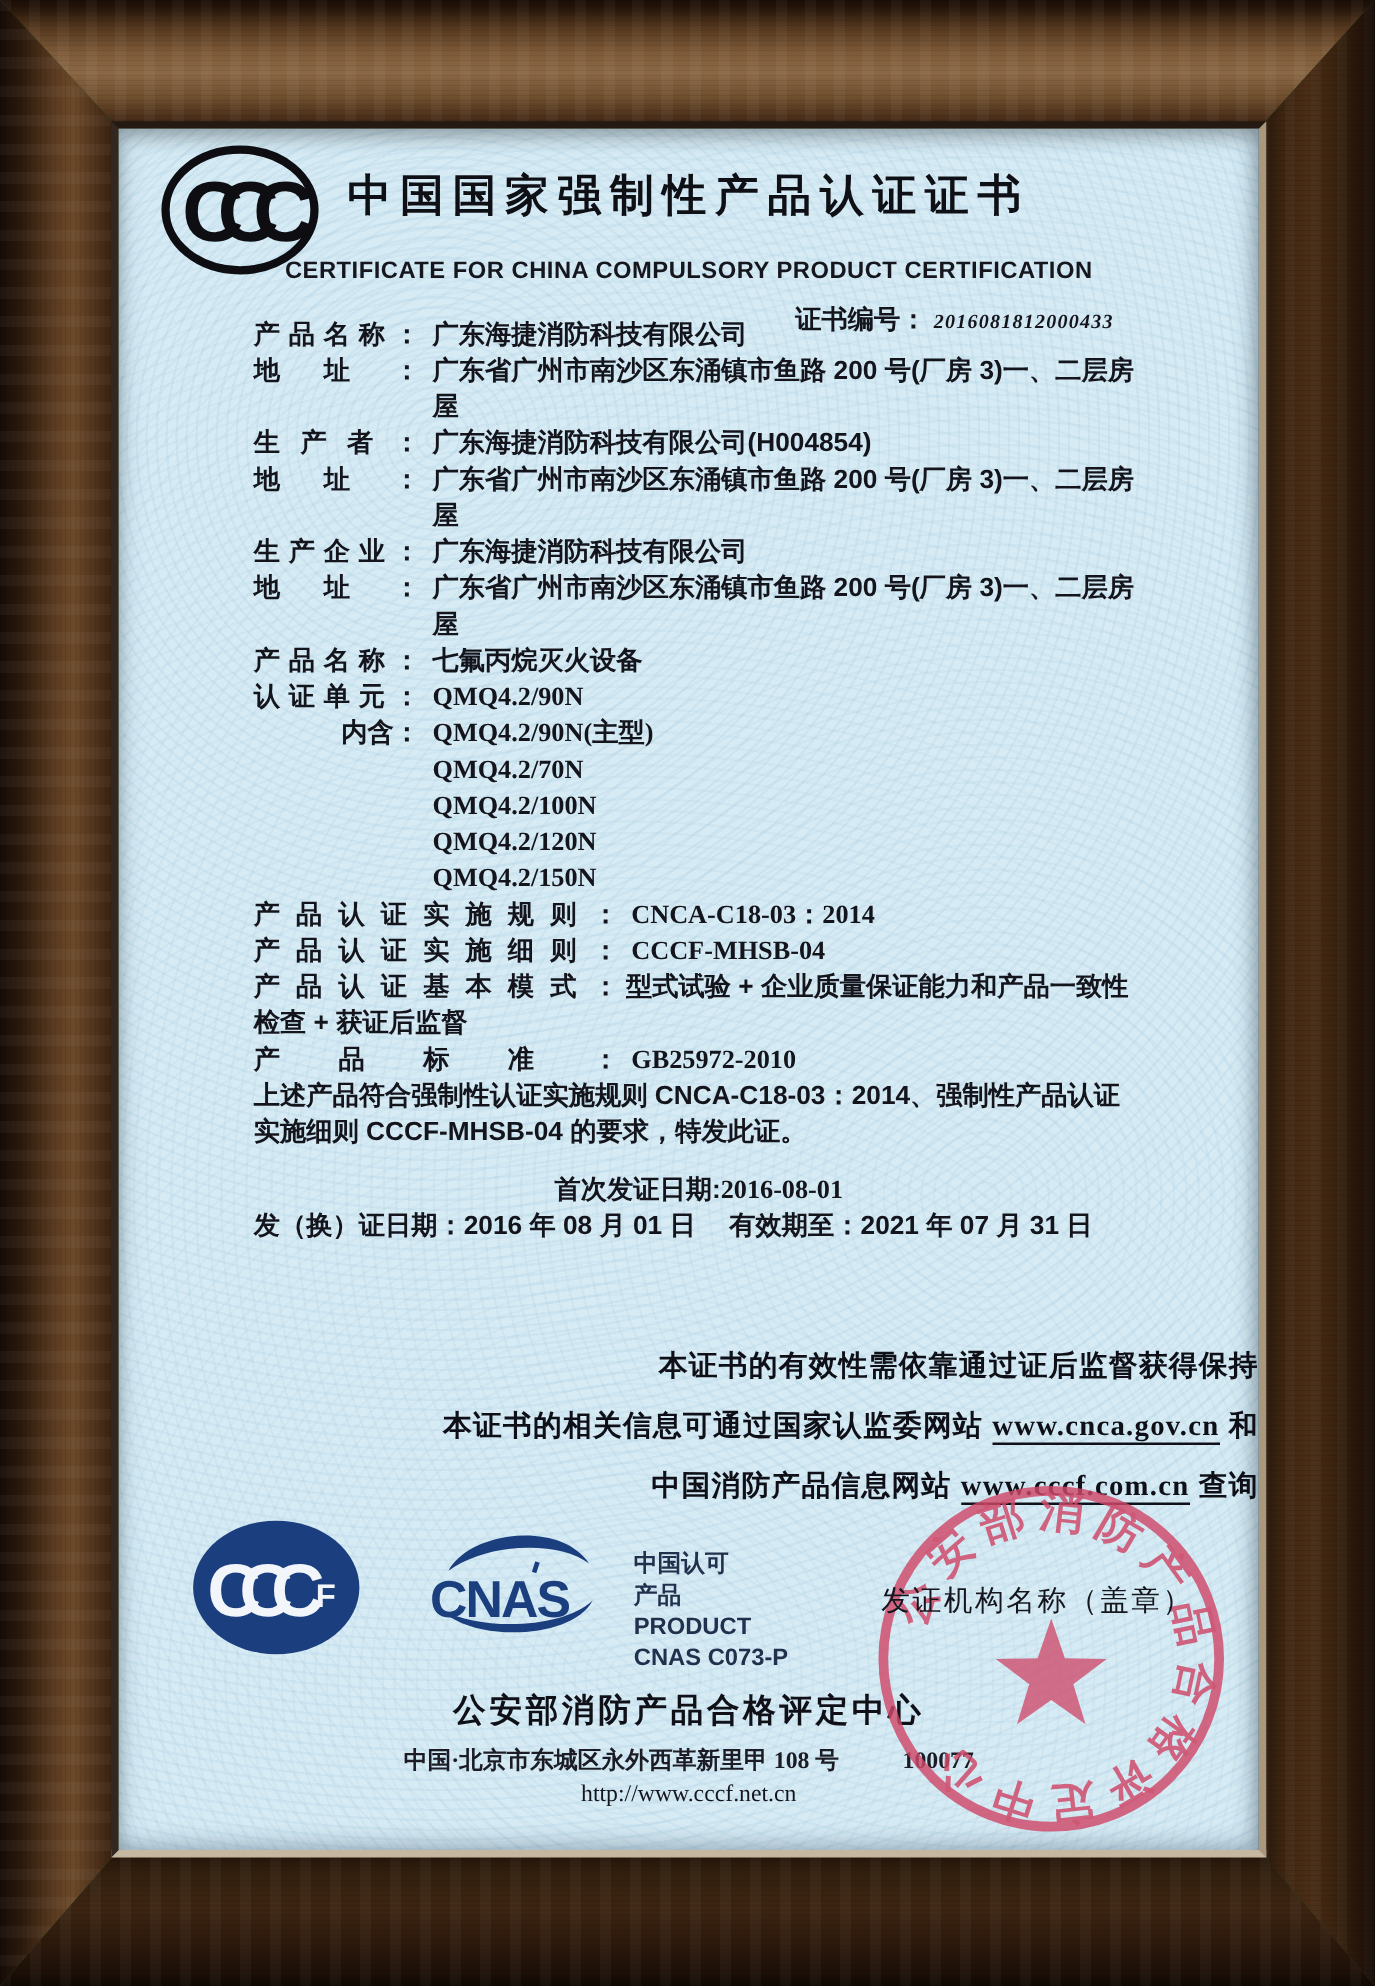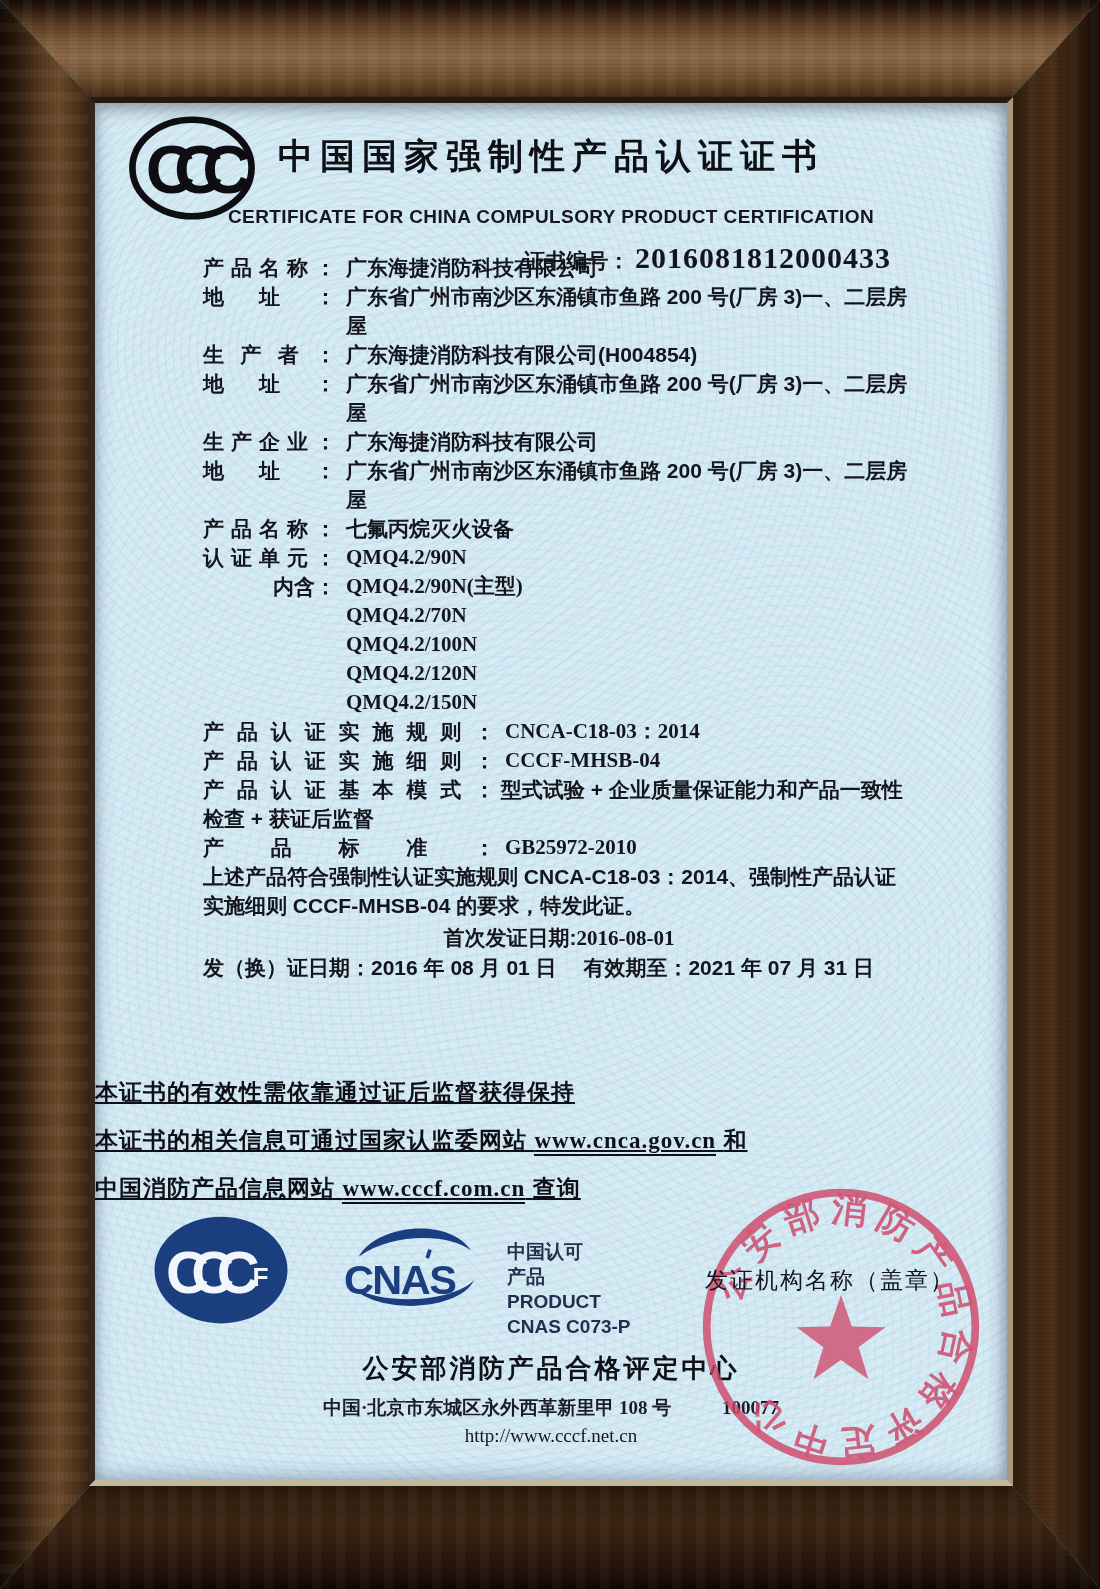--- a/index.html
+++ b/index.html
@@ -1,16 +1,16 @@
 <!DOCTYPE html>
 <html><head>
 <meta charset="utf-8">
 <style>
   html,body{margin:0;padding:0;background:#0e0803;}
-  .stage{position:relative;width:1100px;height:1589px;overflow:hidden;background:#14b8a6;
+  .stage{position:relative;width:1100px;height:1589px;overflow:hidden;background:#14532d;
          font-family:"Liberation Sans","DejaVu Sans",sans-serif;}
 
   
   .fpiece{position:absolute;}
   .f-top{top:0;left:0;width:1100px;height:103px;
     clip-path:polygon(0 0,1100px 0,1007px 103px,95px 103px);
     background:
       repeating-linear-gradient(180deg,rgba(0,0,0,.07) 0 1px,transparent 1px 4px),
       repeating-linear-gradient(90deg,rgba(255,255,255,.04) 0 9px,transparent 9px 23px),
       linear-gradient(to bottom,#1a0e07 0,#241409 6px,#54371e 22px,#7d5a38 42px,#8a6846 58px,#6f4e2e 78px,#4b2f19 94px,#2f1c0e 103px);}
@@ -46,34 +46,34 @@
 
   .serif{font-family:"Liberation Serif","DejaVu Serif",serif;}
   .sans{font-family:"Liberation Sans","DejaVu Sans",sans-serif;}
 
   .logo-ccc{position:absolute;left:30px;top:13px;width:134px;height:104px;}
 
   .head{position:absolute;left:0;right:0;top:30px;text-align:center;}
   .title{font-size:35px;font-weight:700;letter-spacing:7px;color:#0f0f16;}
   .subtitle{margin-top:26px;font-size:19px;font-weight:600;letter-spacing:.4px;color:#16161e;}
   .certline{margin-top:13px;text-align:right;padding-right:116px;font-size:21px;font-weight:700;}
-  .certline .num{font-size:30px;letter-spacing:1px;}
+  .certline .num{font-size:16px;letter-spacing:1px;font-style:italic;}
 
   .body{position:absolute;left:108px;right:92px;top:150px;font-size:21px;font-weight:700;line-height:29px;}
   .row{display:flex;align-items:flex-start;}
   .lbl{flex:0 0 133px;text-align:justify;text-align-last:justify;font-weight:700;}
   .lbl.rt{text-align:right;text-align-last:right;}
   .lbl.wide{flex:0 0 292px;}
   .val{flex:1;margin-left:10px;}
   .includes{margin-left:143px;}
   .para{margin:0;}
   .lblin{display:inline-block;width:292px;text-align:justify;text-align-last:justify;vertical-align:top;}
-  .center-line{text-align:center;margin-top:3px;}
-
-  .notices{position:absolute;left:0;right:0;top:974px;text-align:left;font-size:23px;font-weight:700;color:#0f0f18;letter-spacing:1px;text-decoration:underline;}
+  .center-line{text-align:center;margin-top:17px;}
+
+  .notices{position:absolute;left:0;right:0;top:974px;text-align:right;font-size:23px;font-weight:700;color:#0f0f18;letter-spacing:1px;}
   .notices .nl{margin-bottom:17px;}
   .ulink{border-bottom:2px solid #10101a;padding-bottom:1px;}
 
   .logo-cccf{position:absolute;left:56px;top:1104px;width:140px;height:126px;}
   .logo-cnas{position:absolute;left:243px;top:1103px;width:148px;height:128px;}
   .accred{position:absolute;left:412px;top:1116px;font-size:19px;font-weight:700;line-height:25px;color:#21304c;margin-top:20px;}
 
   .issuer-label{position:absolute;left:580px;top:1162px;width:310px;text-align:center;font-size:23px;font-weight:400;letter-spacing:2px;color:#15151e;z-index:3;}
   .seal{position:absolute;left:600px;top:1078px;width:292px;height:292px;z-index:2;opacity:.9;}
 

